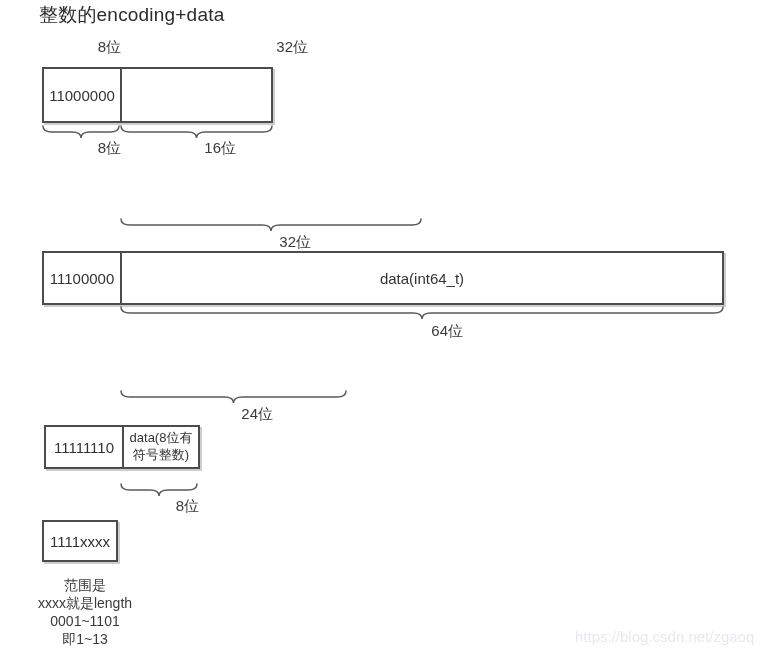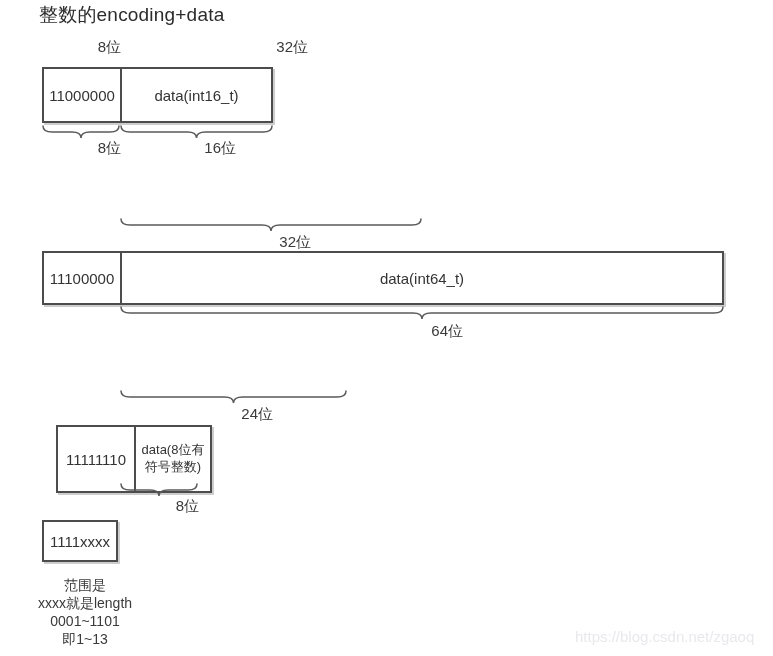--- a/index.html
+++ b/index.html
@@ -45,21 +45,20 @@
 
 <div class="canvas">
 
   <h1 class="title">整数的encoding+data</h1>
 
   <div class="lbl" style="left:41px;top:38px">8位</div>
   <div class="lbl" style="left:228px;top:38px">32位</div>
 
   <div class="row" style="left:42px;top:67px;width:231px;height:56px">
     <div class="cell enc">11000000</div>
-    <div class="cell dat">data(int16_t)</div>
   </div>
   <svg class="brace" style="left:42px;top:125px" width="78" height="14">
       <path d="M1,1 Q1,7 10,7 L30,7 Q39,7 39,13 Q39,7 48,7 L68,7 Q77,7 77,1" fill="none" stroke="#5a5a5a" stroke-width="1.5" stroke-linecap="round"></path>
     </svg>
   <svg class="brace" style="left:120px;top:125px" width="153" height="14">
       <path d="M1,1 Q1,7 10,7 L67.5,7 Q76.5,7 76.5,13 Q76.5,7 85.5,7 L143,7 Q152,7 152,1" fill="none" stroke="#5a5a5a" stroke-width="1.5" stroke-linecap="round"></path>
     </svg>
   <div class="lbl" style="left:41px;top:139px">8位</div>
   <div class="lbl" style="left:156px;top:139px">16位</div>
 
@@ -75,21 +74,21 @@
   <svg class="brace" style="left:120px;top:306px" width="604" height="14">
       <path d="M1,1 Q1,7 10,7 L293,7 Q302,7 302,13 Q302,7 311,7 L594,7 Q603,7 603,1" fill="none" stroke="#5a5a5a" stroke-width="1.5" stroke-linecap="round"></path>
     </svg>
   <div class="lbl" style="left:383px;top:322px">64位</div>
 
   <svg class="brace" style="left:120px;top:390px" width="227" height="14">
       <path d="M1,1 Q1,7 10,7 L104.5,7 Q113.5,7 113.5,13 Q113.5,7 122.5,7 L217,7 Q226,7 226,1" fill="none" stroke="#5a5a5a" stroke-width="1.5" stroke-linecap="round"></path>
     </svg>
   <div class="lbl" style="left:193px;top:405px">24位</div>
 
-  <div class="row" style="left:56px;top:425px;width:156px;height:68px">
+  <div class="row" style="left:44px;top:425px;width:156px;height:44px">
     <div class="cell enc">11111110</div>
     <div class="cell dat small">data(8位有符号整数)</div>
   </div>
   <svg class="brace" style="left:120px;top:483px" width="78" height="14">
       <path d="M1,1 Q1,7 10,7 L30,7 Q39,7 39,13 Q39,7 48,7 L68,7 Q77,7 77,1" fill="none" stroke="#5a5a5a" stroke-width="1.5" stroke-linecap="round"></path>
     </svg>
   <div class="lbl" style="left:119px;top:497px">8位</div>
 
   <div class="row" style="left:42px;top:520px;width:76px;height:42px">
     <div class="cell single">1111xxxx</div>

